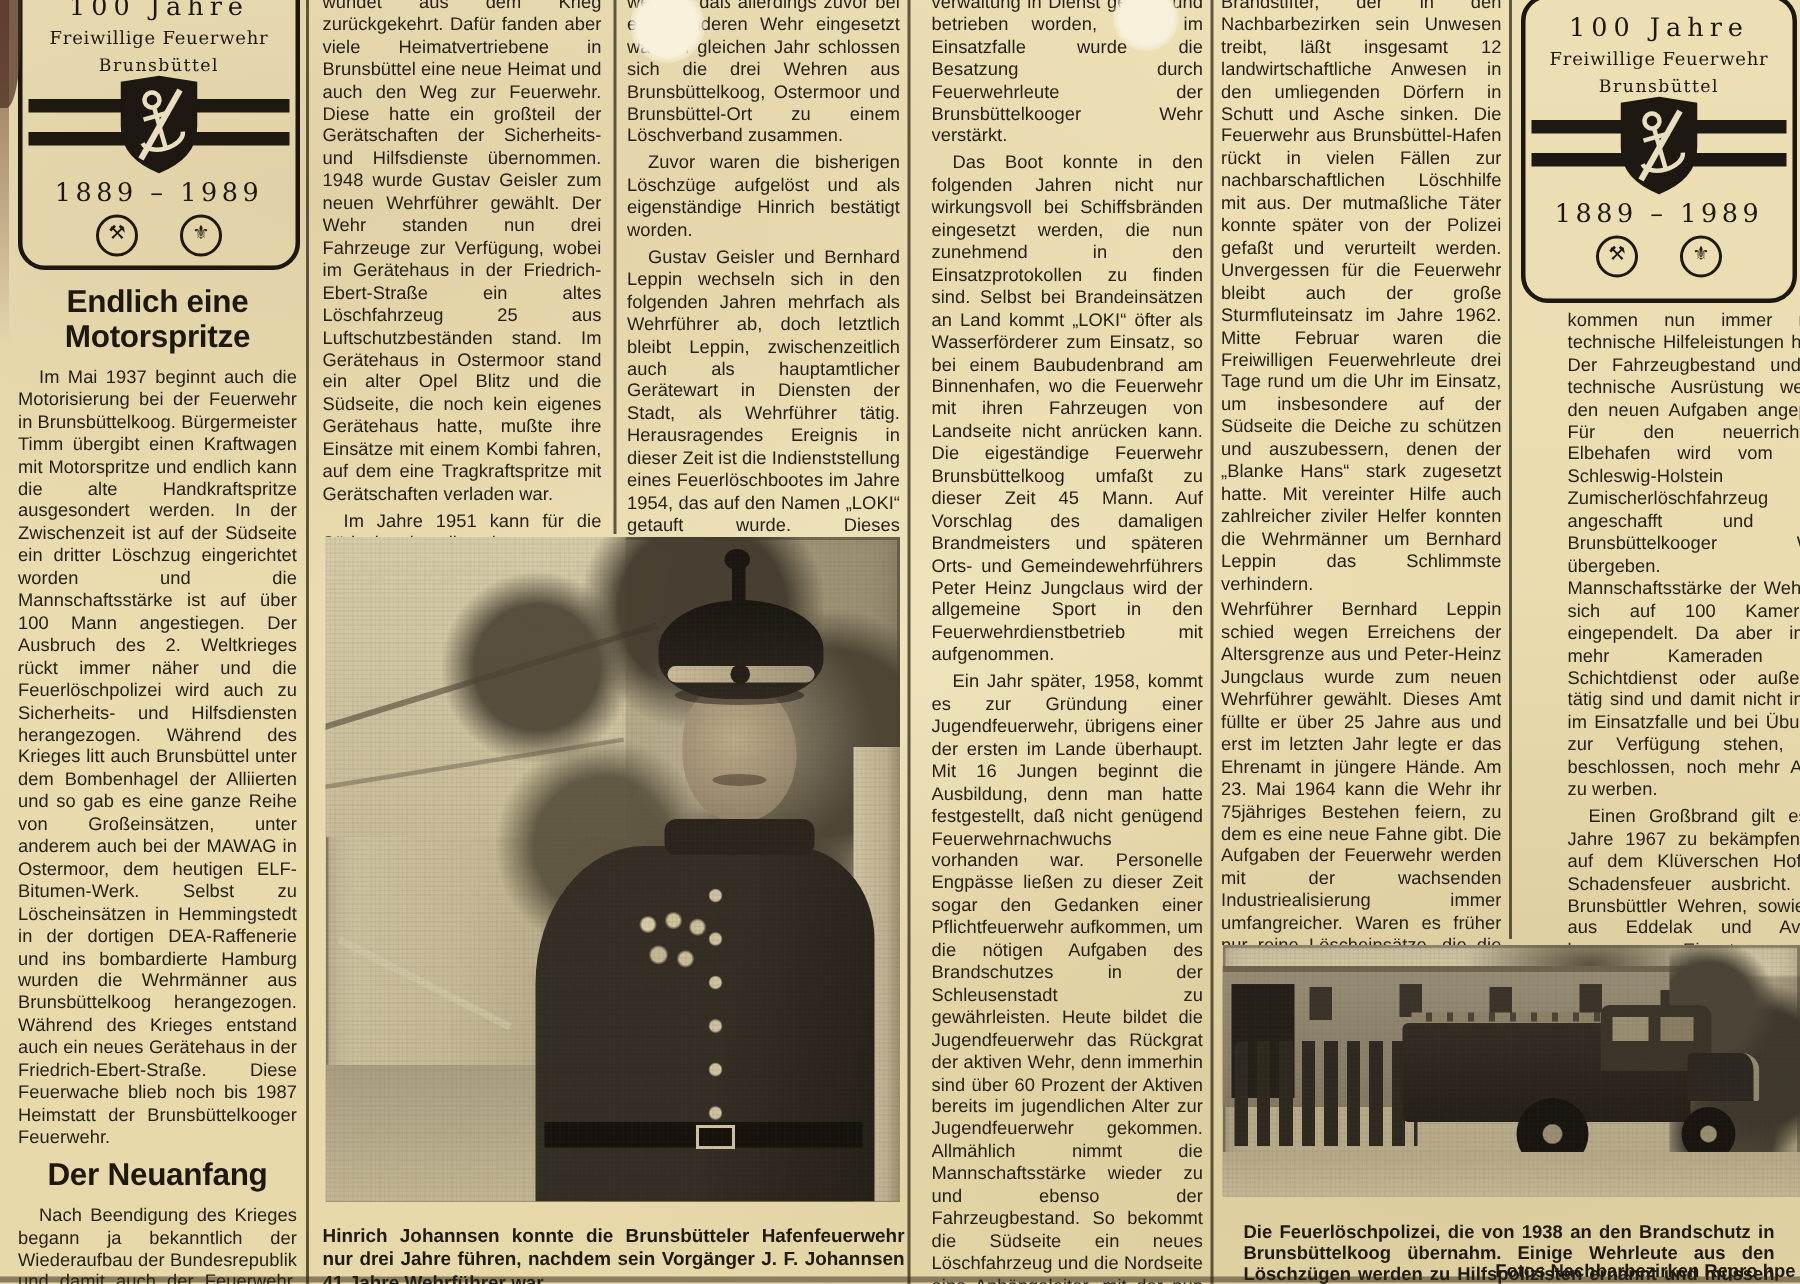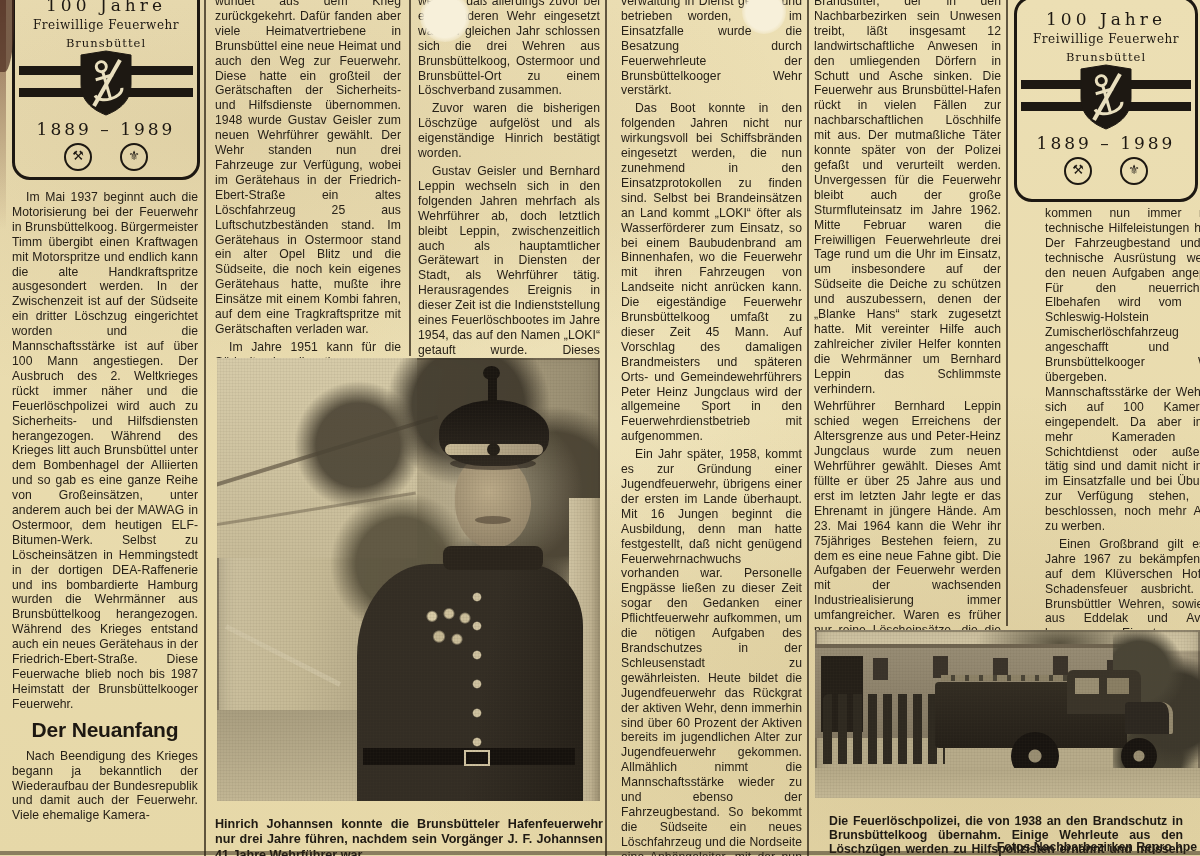--- a/index.html
+++ b/index.html
@@ -191,20 +191,21 @@
       </svg>
     </div>
     <div class="b-years">1889 – 1989</div>
     <div class="b-emblems">
       <span class="emb">⚒</span>
       <span class="emb">⚜</span>
     </div>
   </div>
 
   <div class="col" style="left:12px;top:190px;width:186px;height:666px;overflow:hidden">
+    <h2 class="heading">Endlich eine Motorspritze</h2>
     <p class="ind">Im Mai 1937 beginnt auch die Motorisierung bei der Feuerwehr in Brunsbüttelkoog. Bürgermeister Timm übergibt einen Kraftwagen mit Motorspritze und endlich kann die alte Handkraftspritze ausgesondert werden. In der Zwischenzeit ist auf der Südseite ein dritter Löschzug eingerichtet worden und die Mannschaftsstärke ist auf über 100 Mann angestiegen. Der Ausbruch des 2. Weltkrieges rückt immer näher und die Feuerlöschpolizei wird auch zu Sicherheits- und Hilfsdiensten herangezogen. Während des Krieges litt auch Brunsbüttel unter dem Bombenhagel der Alliierten und so gab es eine ganze Reihe von Großeinsätzen, unter anderem auch bei der MAWAG in Ostermoor, dem heutigen ELF-Bitumen-Werk. Selbst zu Löscheinsätzen in Hemmingstedt in der dortigen DEA-Raffenerie und ins bombardierte Hamburg wurden die Wehrmänner aus Brunsbüttelkoog herangezogen. Während des Krieges entstand auch ein neues Gerätehaus in der Friedrich-Ebert-Straße. Diese Feuerwache blieb noch bis 1987 Heimstatt der Brunsbüttelkooger Feuerwehr.</p>
     <h2 class="heading h2">Der Neuanfang</h2>
     <p class="ind">Nach Beendigung des Krieges begann ja bekanntlich der Wiederaufbau der Bundesrepublik und damit auch der Feuerwehr. Viele ehemalige Kamera-</p>
   </div>
 
   <div class="col" style="left:215px;top:-6px;width:186px;height:364px;overflow:hidden">
     <p>wundet aus dem Krieg zurückgekehrt. Dafür fanden aber viele Heimatvertriebene in Brunsbüttel eine neue Heimat und auch den Weg zur Feuerwehr. Diese hatte ein großteil der Gerätschaften der Sicherheits- und Hilfsdienste übernommen. 1948 wurde Gustav Geisler zum neuen Wehrführer gewählt. Der Wehr standen nun drei Fahrzeuge zur Verfügung, wobei im Gerätehaus in der Friedrich-Ebert-Straße ein altes Löschfahrzeug 25 aus Luftschutzbeständen stand. Im Gerätehaus in Ostermoor stand ein alter Opel Blitz und die Südseite, die noch kein eigenes Gerätehaus hatte, mußte ihre Einsätze mit einem Kombi fahren, auf dem eine Tragkraftspritze mit Gerätschaften verladen war.</p>
     <p class="ind">Im Jahre 1951 kann für die Südseite ein vollwertiges</p>
   </div>
 

